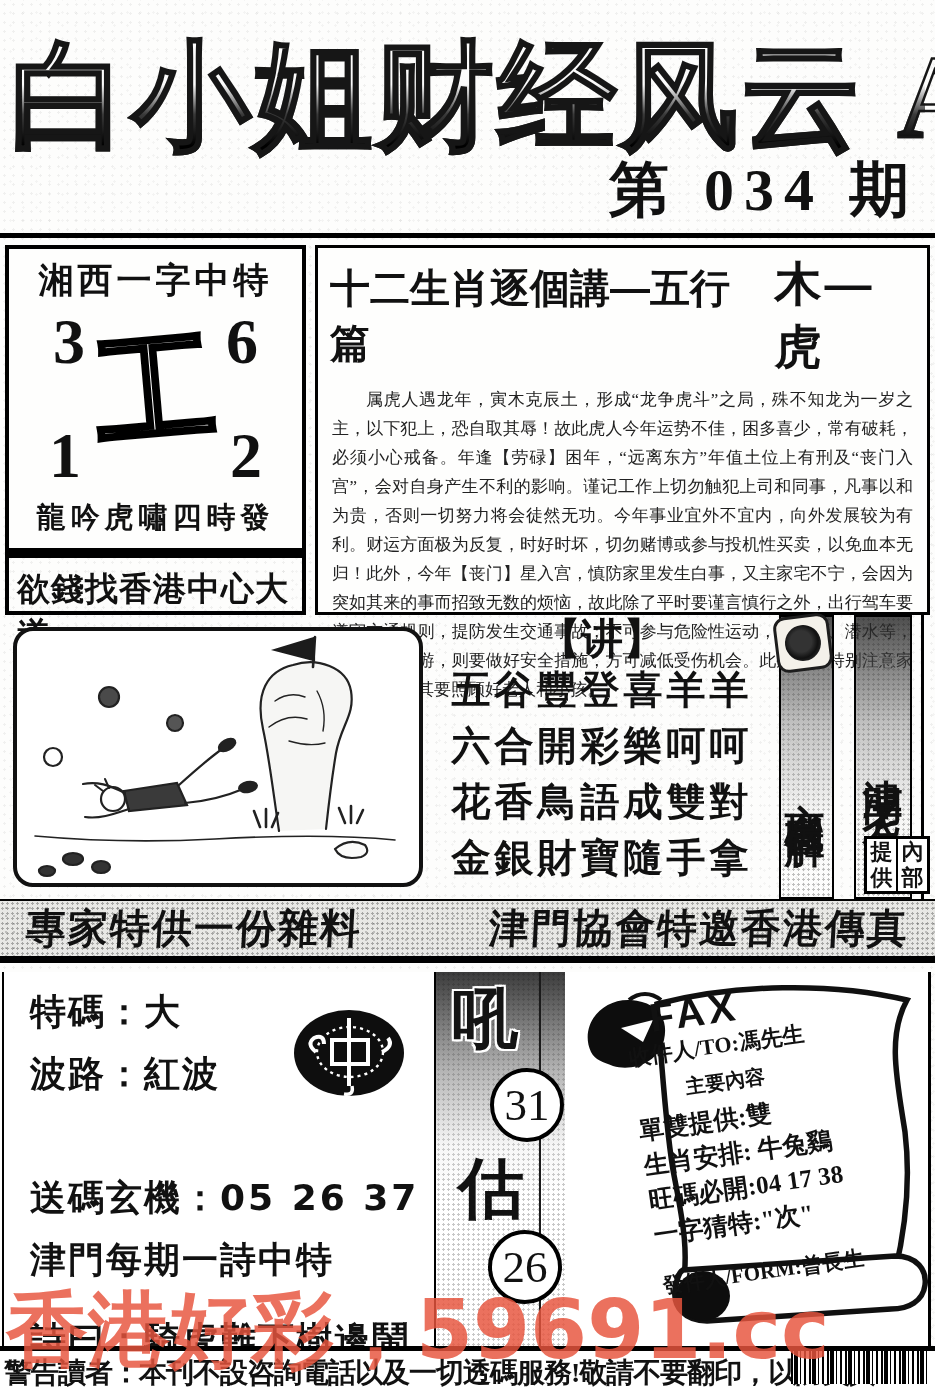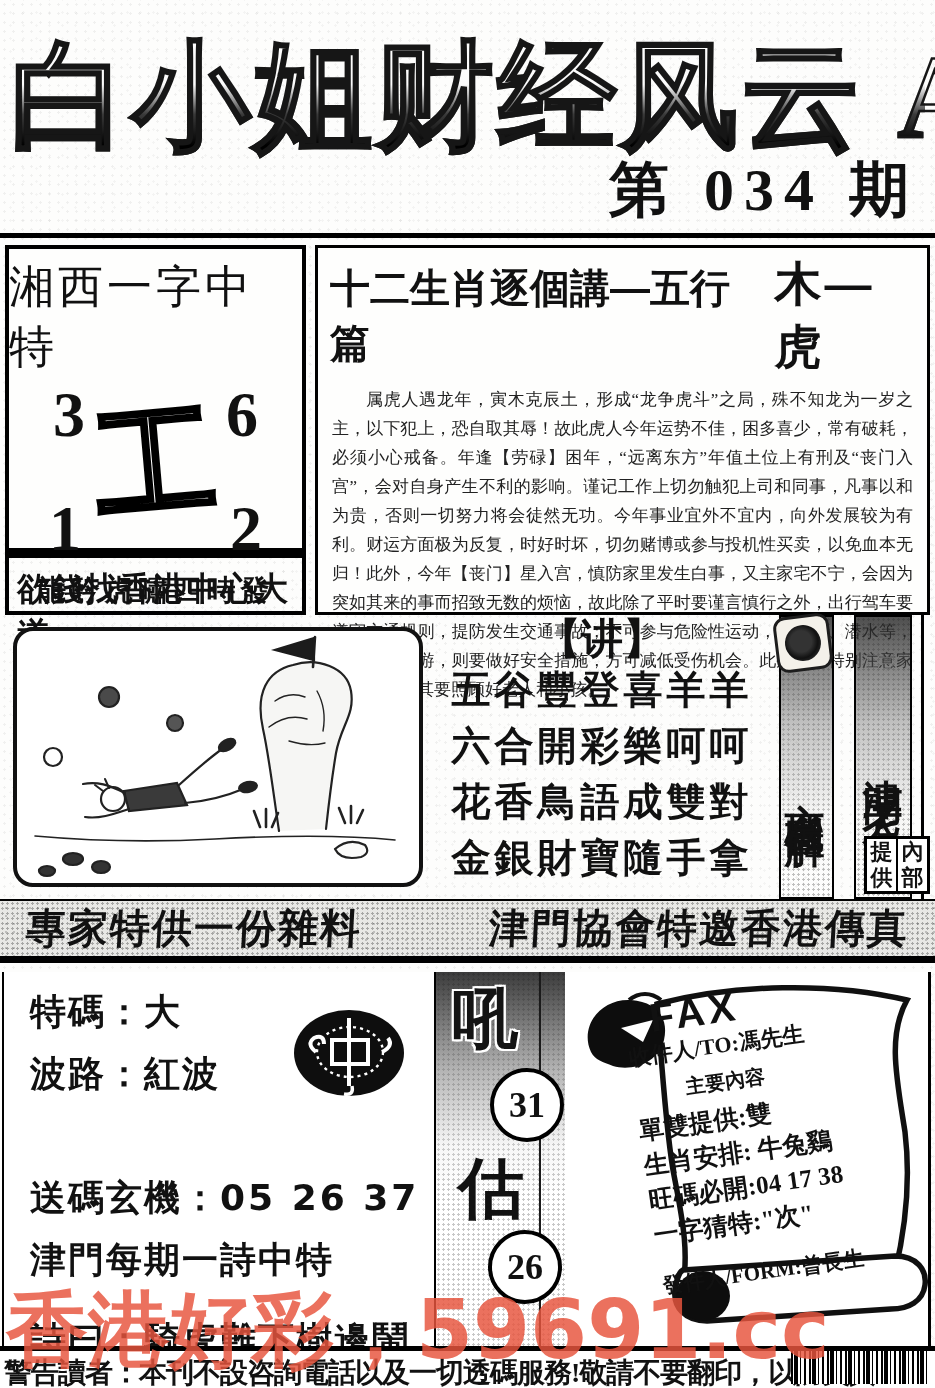--- a/index.html
+++ b/index.html
@@ -16,21 +16,21 @@
   .main-title{left:10px;top:30px;width:915px;text-align:center;white-space:nowrap;
         font-size:118px;font-weight:bold;line-height:1.15;letter-spacing:4px;z-index:2;
         background:linear-gradient(180deg,#ffffff 0%,#fbfbfb 40%,#3a3a3a 62%,#000 85%);
         -webkit-background-clip:text;background-clip:text;color:transparent;
         -webkit-text-stroke:2.5px #161616;}
   .issue-no{right:16px;top:150px;font-size:60px;font-weight:bold;letter-spacing:10px;z-index:3;}
   .top-rule{left:0;top:233px;width:935px;height:5px;background:#000;z-index:2;}
 
   
   .left-panel{left:5px;top:245px;width:301px;height:307px;border:4px solid #000;box-sizing:border-box;background:#fefefd;z-index:2;}
-  .lp-title{font-size:45px;font-weight:normal;letter-spacing:4px;margin-top:8px;}
+  .lp-title{text-align:center;font-size:35px;font-weight:bold;letter-spacing:4px;margin-top:8px;}
   .lp-grid{position:relative;height:178px;margin-top:2px;}
   .lp-num{position:absolute;font-size:64px;font-weight:bold;line-height:1;}
   .lp-center{position:absolute;left:0;right:0;top:26px;text-align:center;font-size:120px;font-weight:bold;line-height:1;
         color:#fff;-webkit-text-stroke:4px #000;transform:rotate(-5deg);}
   .lp-verse{text-align:center;font-size:29px;font-weight:bold;letter-spacing:5px;line-height:37px;margin-top:15px;}
   .money-box{left:5px;top:552px;width:301px;height:63px;border:4px solid #000;border-top-width:6px;box-sizing:border-box;
         font-size:33px;font-weight:bold;padding:9px 8px 0 8px;letter-spacing:1px;z-index:2;}
 
   
   .zodiac-panel{left:315px;top:245px;width:615px;height:370px;border:3px solid #000;box-sizing:border-box;padding:5px 12px;z-index:2;background:#fefefd;}
@@ -70,21 +70,21 @@
   .tip{position:absolute;left:30px;font-weight:bold;font-size:36px;letter-spacing:2px;white-space:nowrap;z-index:2;}
   .tip .num{font-family:"DejaVu Sans","Liberation Sans",sans-serif;font-weight:600;letter-spacing:3px;}
   .turtle{left:292px;top:1008px;width:114px;height:90px;z-index:2;}
   .pillar{left:434px;top:972px;width:131px;height:376px;box-sizing:border-box;border-left:2px solid #000;z-index:2;
         background-image:linear-gradient(180deg,rgba(25,25,25,.85),rgba(105,105,105,.5) 26%,rgba(210,210,210,.2) 46%,rgba(255,255,255,0) 60%),
         radial-gradient(rgba(0,0,0,.22) 1px,transparent 1.3px);background-size:100% 100%,5px 5px;}
   .pillar::after{content:"";position:absolute;left:103px;top:0;width:2px;height:100%;background:#1a1a1a;}
   .p-char{position:absolute;font-size:66px;font-weight:900;line-height:1;}
   .p-char.outlined{color:#141414;text-shadow:-2px 0 0 #fff,2px 0 0 #fff,0 -2px 0 #fff,0 2px 0 #fff,-2px -2px 0 #fff,2px 2px 0 #fff,-2px 2px 0 #fff,2px -2px 0 #fff;}
   .p-circle{position:absolute;width:74px;height:74px;border:4px solid #000;border-radius:50%;background:#fff;box-sizing:border-box;
-        display:flex;align-items:center;justify-content:center;font-size:36px;font-weight:700;z-index:3;}
+        display:flex;align-items:center;justify-content:center;font-size:45px;font-weight:400;z-index:3;}
   .faxbox{left:565px;top:972px;width:366px;height:376px;z-index:2;}
   .fax-text{position:absolute;left:56px;top:30px;width:286px;transform:rotate(-8deg);transform-origin:left top;}
   .fax-title{font-size:40px;font-weight:900;font-family:"Liberation Sans","DejaVu Sans",sans-serif;letter-spacing:4px;margin-left:26px;line-height:1;}
   .fax-to{font-size:22px;font-weight:800;margin-top:2px;white-space:nowrap;}
   .fax-sub{font-size:20px;font-weight:800;margin:8px 0 6px 52px;}
   .fax-line{font-size:25px;font-weight:800;line-height:35px;white-space:nowrap;}
   .fax-from{font-size:21px;font-weight:800;margin-top:20px;margin-left:2px;white-space:nowrap;}
 
   
   .watermark{left:6px;top:1276px;font-size:82px;font-weight:900;font-family:"DejaVu Sans","Liberation Sans",sans-serif;

